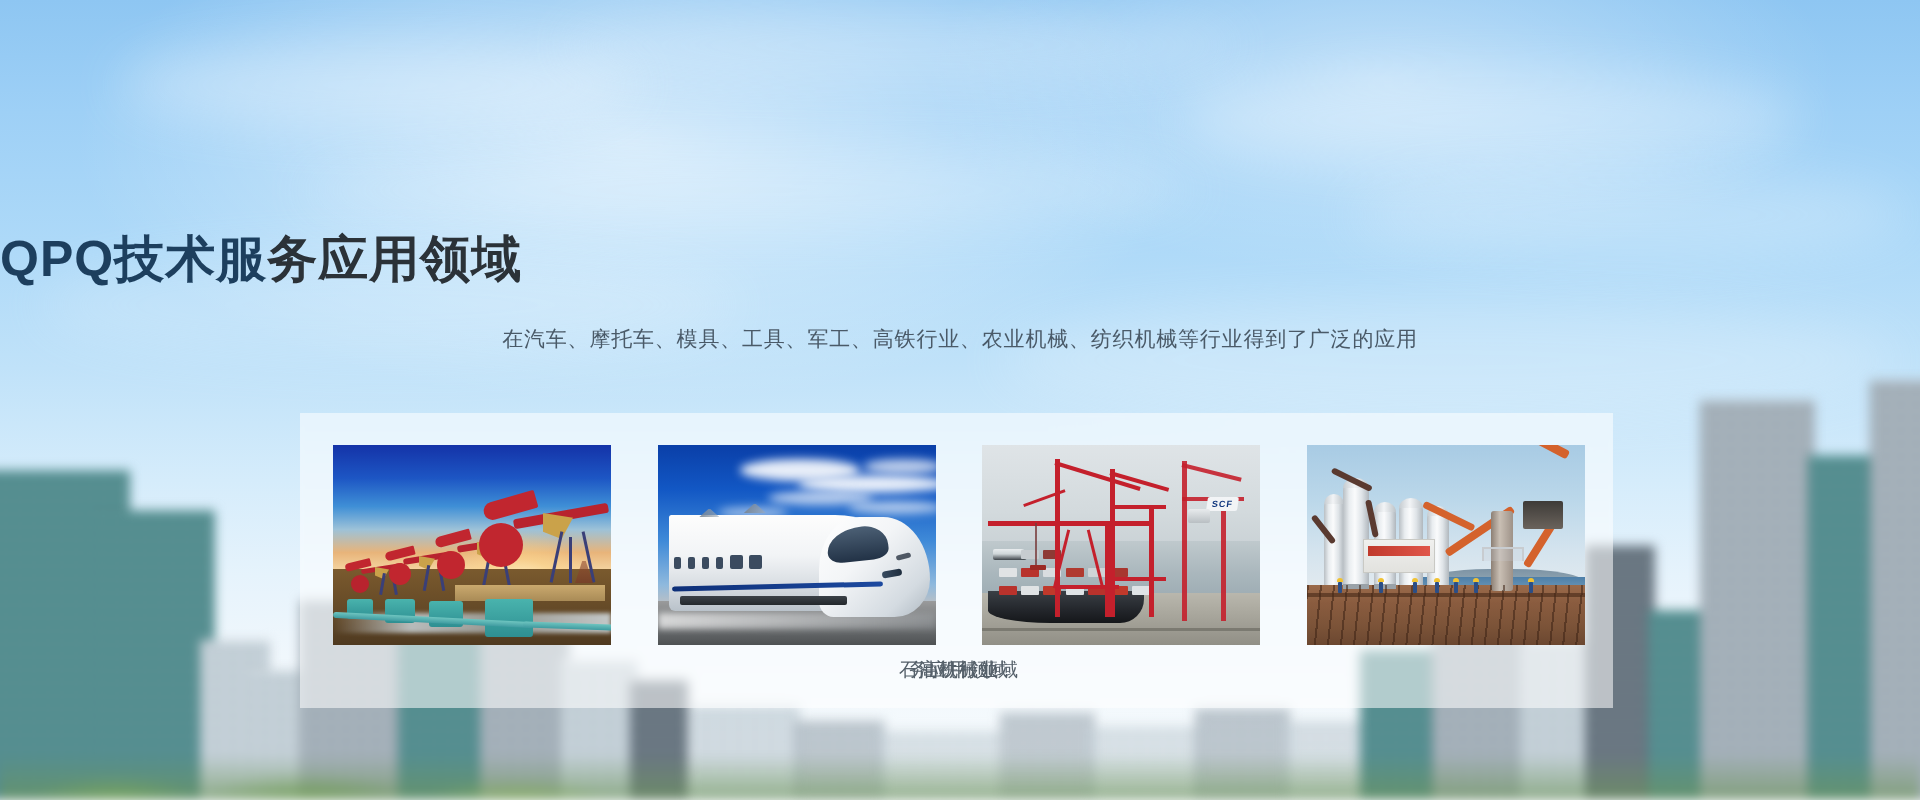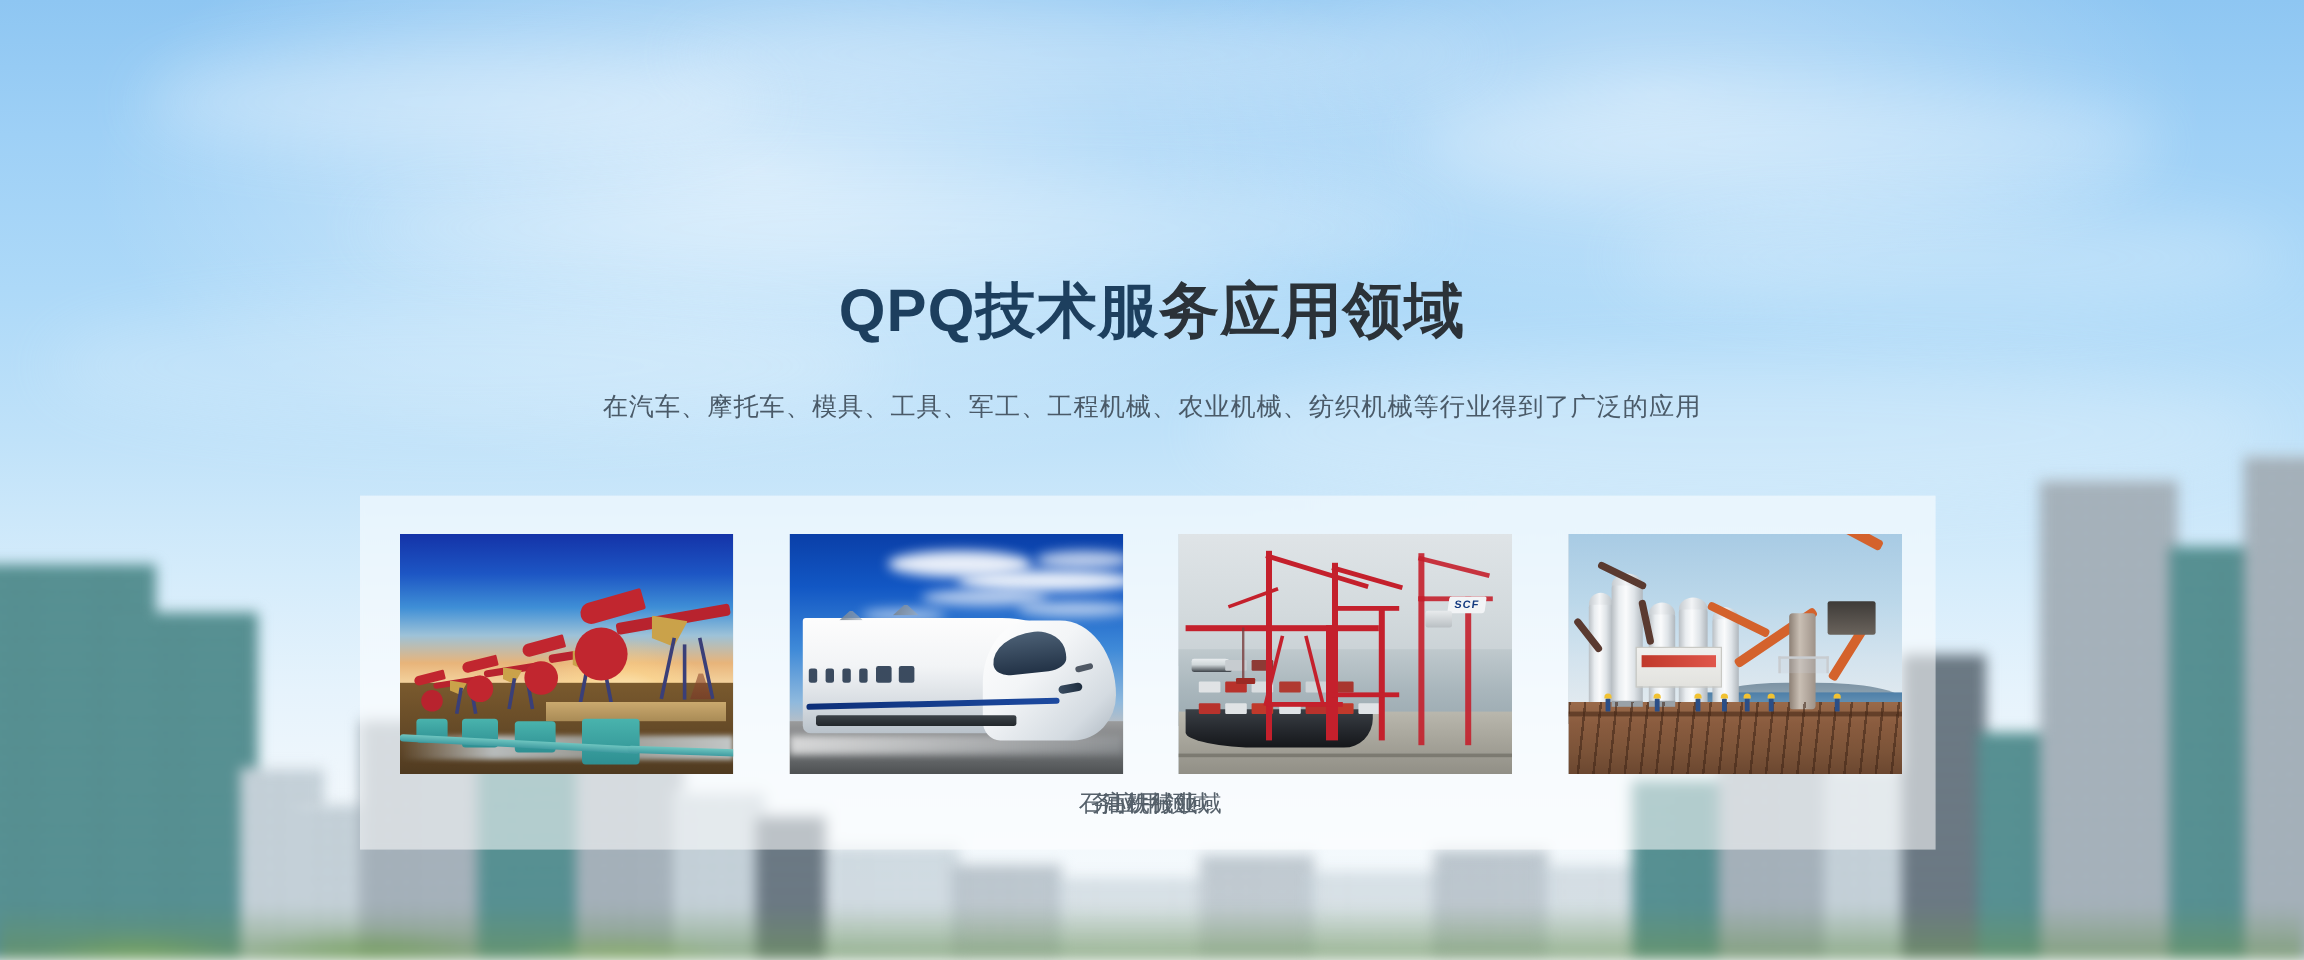--- a/index.html
+++ b/index.html
@@ -79,21 +79,20 @@
       radial-gradient(ellipse 130px 30px at 27% 100%, #86ad60 0%, rgba(134,173,96,0) 72%),
       linear-gradient(to top, rgba(110,150,90,.75), rgba(110,150,90,0));
     opacity:.85;
   }
 
   
   #content { position:absolute; inset:0; }
 
   .page-title {
     position:absolute; left:0; top:232px; width:100%;
-    text-align:center;
     font-size:50px; font-weight:bold;
     letter-spacing:1px;
     color:#1d3f5e;
     line-height:1.1;
   }
   .page-title .tail { color:#2b3238; }
 
   .page-subtitle {
     position:absolute; left:0; top:325px; width:100%;
     text-align:center;
@@ -275,21 +274,21 @@
     <div class="b glass-teal" style="left:1808px;width:80px;   height:345px;"></div>
     <div class="b glass-grey" style="left:1870px;width:90px;   height:420px;"></div>
     <div class="treeline"></div>
   </div>
 </div>
 
 <div id="content">
 
   <h1 class="page-title"><span>QPQ技术服</span><span class="tail">务应用领域</span></h1>
 
-  <p class="page-subtitle">在汽车、摩托车、模具、工具、军工、工程机械、农业机械、纺织机械等行业得到了广泛的应用</p>
+  <p class="page-subtitle">在汽车、摩托车、模具、工具、军工、高铁行业、农业机械、纺织机械等行业得到了广泛的应用</p>
 
   <div class="panel"></div>
 
   <div class="cards">
 
     <div class="card">
       <div class="card-thumb">
         <div class="oil-sky"></div>
         <div class="oil-sun"></div>
         <div class="oil-ground"></div>

